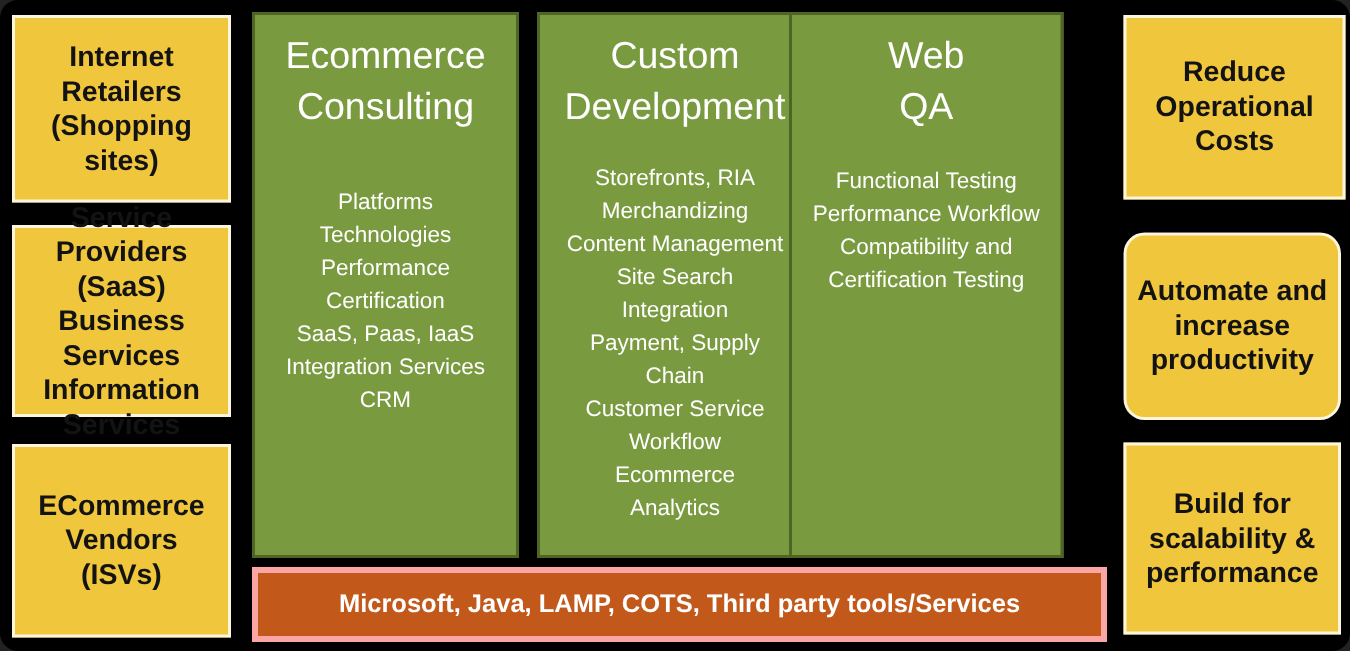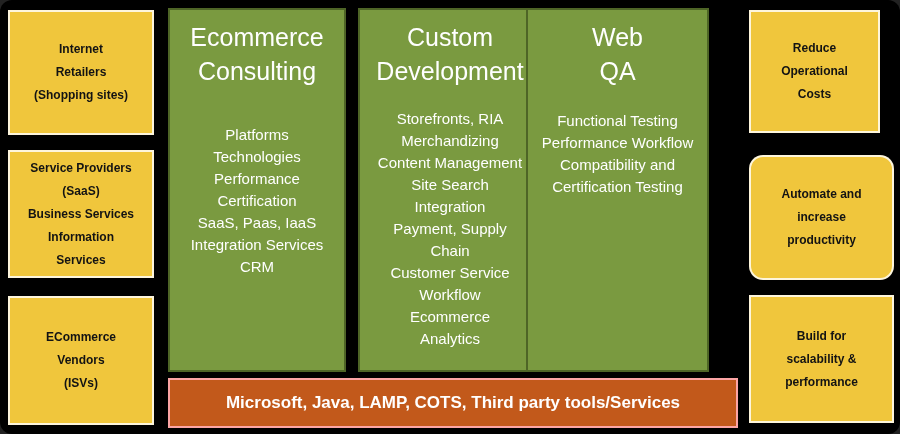--- a/index.html
+++ b/index.html
@@ -16,28 +16,28 @@
     position:absolute;
     background:#F0C63C;
     border:2px solid rgba(255,255,255,0.82);
     box-sizing:border-box;
     display:flex;align-items:center;justify-content:center;
     text-align:center;
   }
   .ylabel{
     color:#131313;
     font-weight:bold;
-    font-size:12px;
+    font-size:19px;
     line-height:23px;
     white-space:pre-line;
   }
   #lb1{left:8px;  top:10px;  width:146px; height:125px;}
   #lb2{left:8px;  top:150px; width:146px; height:128px;}
   #lb3{left:8px;  top:296px; width:146px; height:129px;}
-  #rb1{left:749px; top:10px;  width:131px; height:123px;}
+  #rb1{left:749px; top:10px;  width:148px; height:123px;}
   #rb2{left:749px; top:155px; width:145px; height:125px;border-radius:14px;}
   #rb3{left:749px; top:295px; width:145px; height:128px;}
 
   
   .panel{
     position:absolute;
     top:8px;height:364px;
     background:#7A9A40;
     border:2px solid #4E6526;
     box-sizing:border-box;
@@ -63,21 +63,21 @@
     font-size:15px;
     line-height:22px;
     white-space:pre-line;
   }
 
   
   #platform-bar{
     position:absolute;
     left:168px;top:378px;width:570px;height:50px;
     background:#C2591B;
-    border:2px solid #fca5a5;
+    border:4px solid #fca5a5;
     box-sizing:border-box;
     display:flex;align-items:center;justify-content:center;
   }
   #platform-bar span{
     color:#fff;
     font-weight:bold;
     font-size:17px;
   }
 </style>
 </head>

